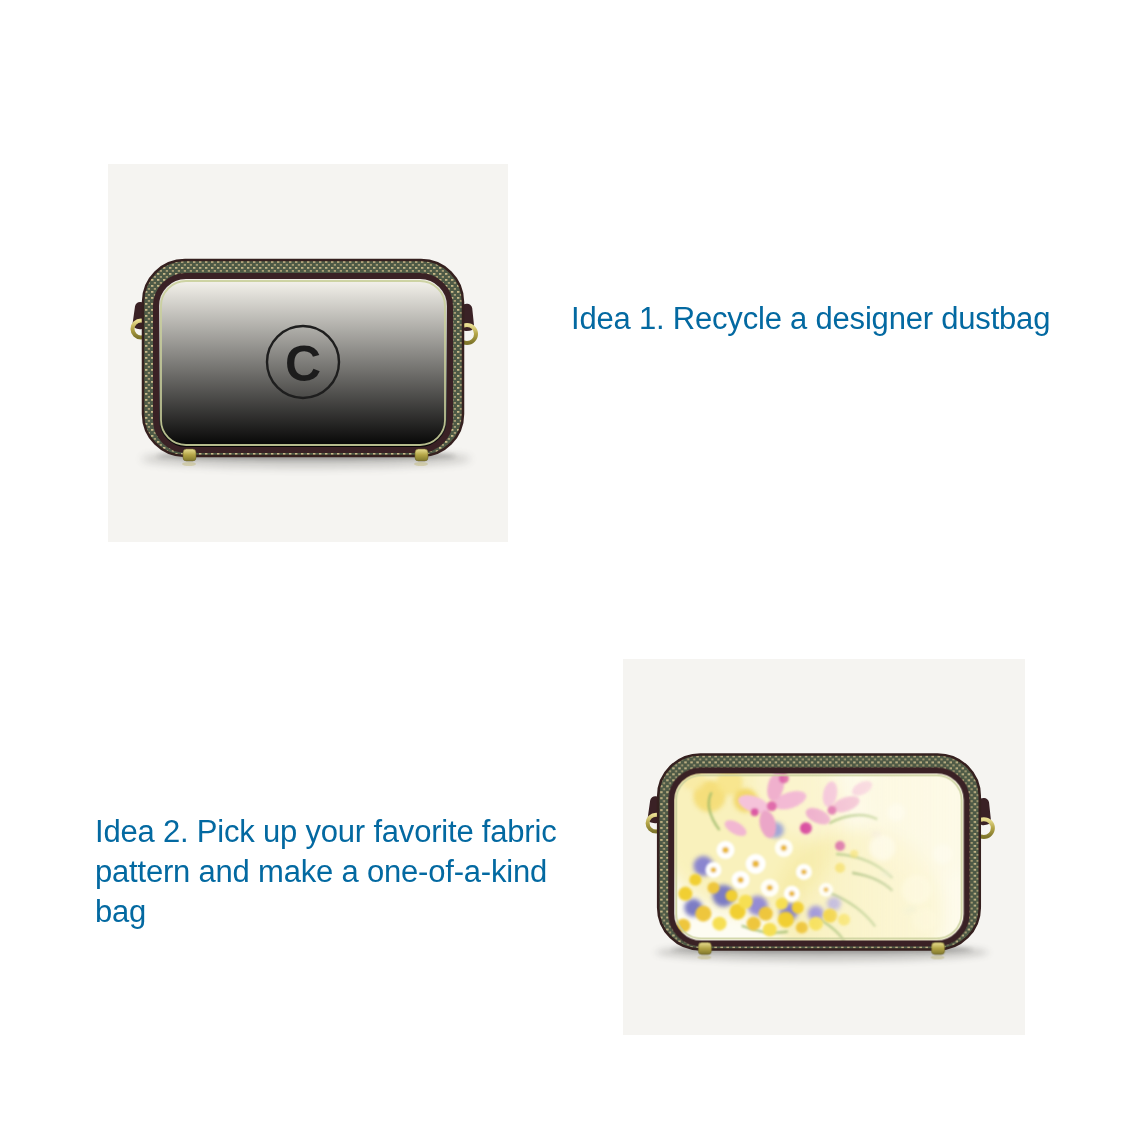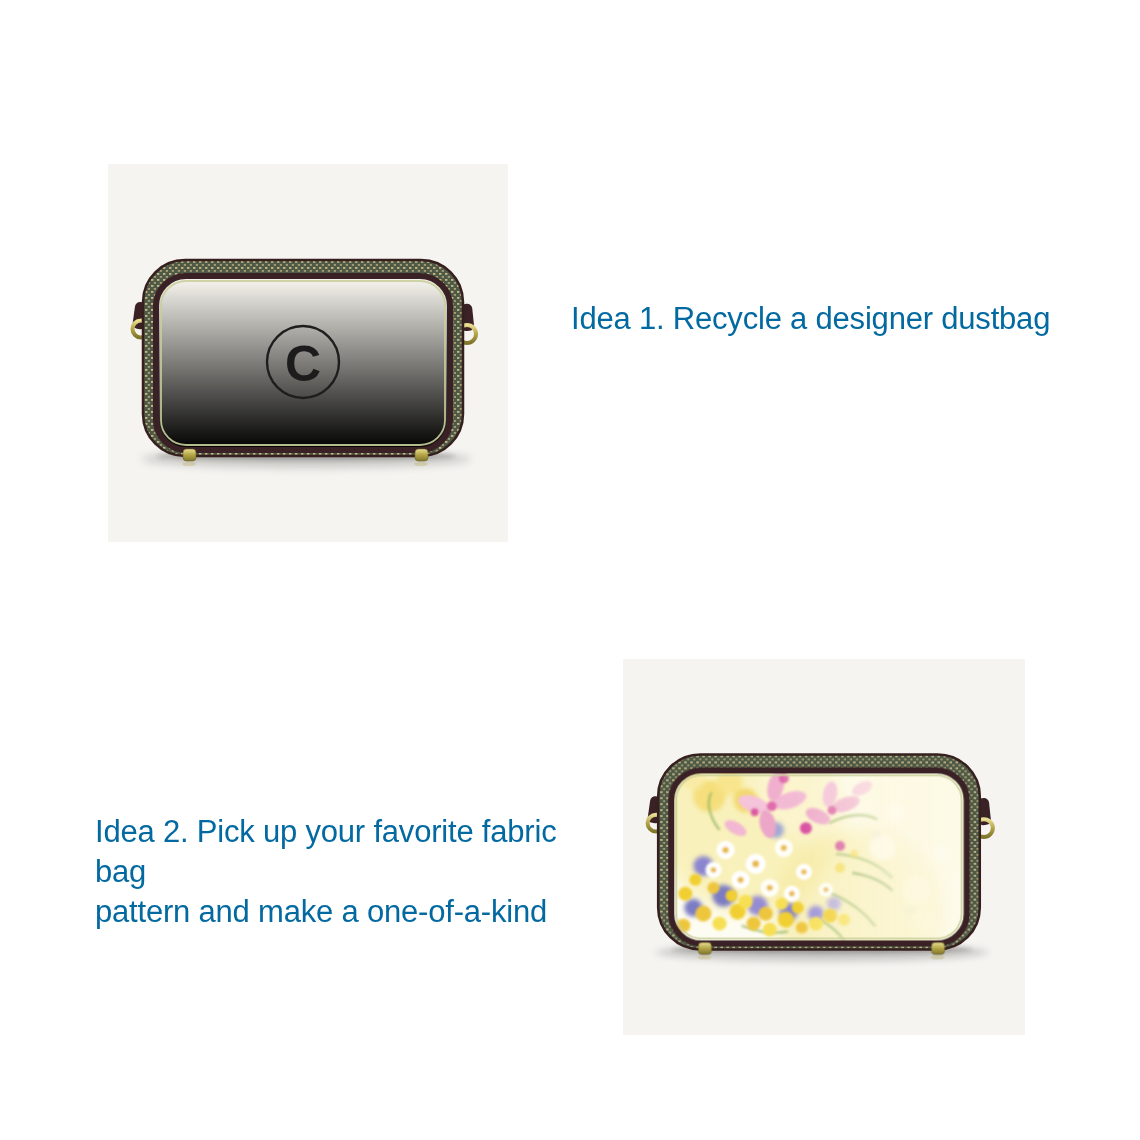--- a/index.html
+++ b/index.html
@@ -107,22 +107,22 @@
     </g>
   </svg>
 </figure>
 
 <div id="caption-idea1" class="caption">
   <div>Idea 1. Recycle a designer dustbag</div>
 </div>
 
 <div id="caption-idea2" class="caption">
   <div>Idea 2. Pick up your favorite fabric</div>
+  <div>pattern and make a one-of-a-kind</div>
   <div>bag</div>
-  <div>pattern and make a one-of-a-kind</div>
 </div>
 
 <figure id="photo-idea2" class="photo-card">
   <svg viewBox="0 0 400 378" preserveAspectRatio="none">
 
     <g>
       <ellipse cx="198" cy="295" rx="165" ry="9" fill="#30302e" opacity="0.22" filter="url(#blur4)"></ellipse>
       <ellipse cx="198" cy="292" rx="150" ry="4" fill="#1c1c1a" opacity="0.28" filter="url(#blur2)"></ellipse>
     </g>
 

